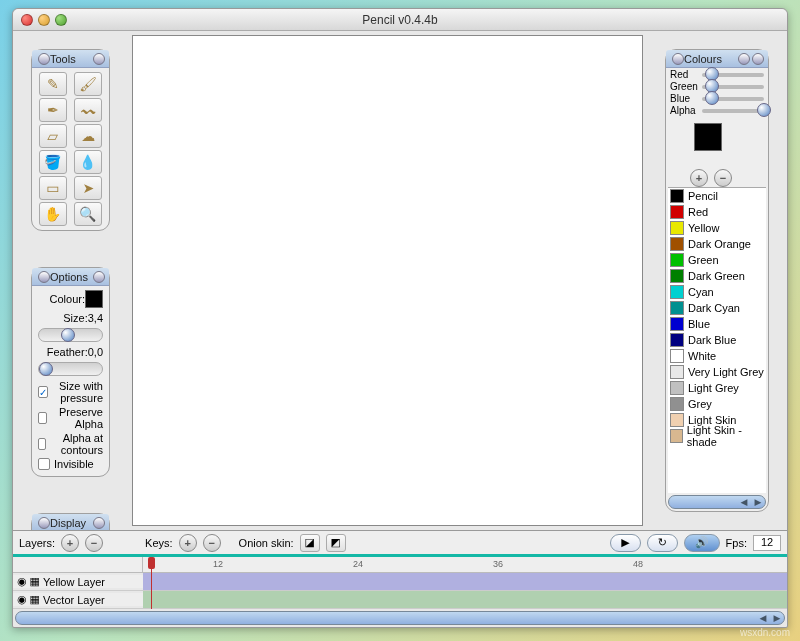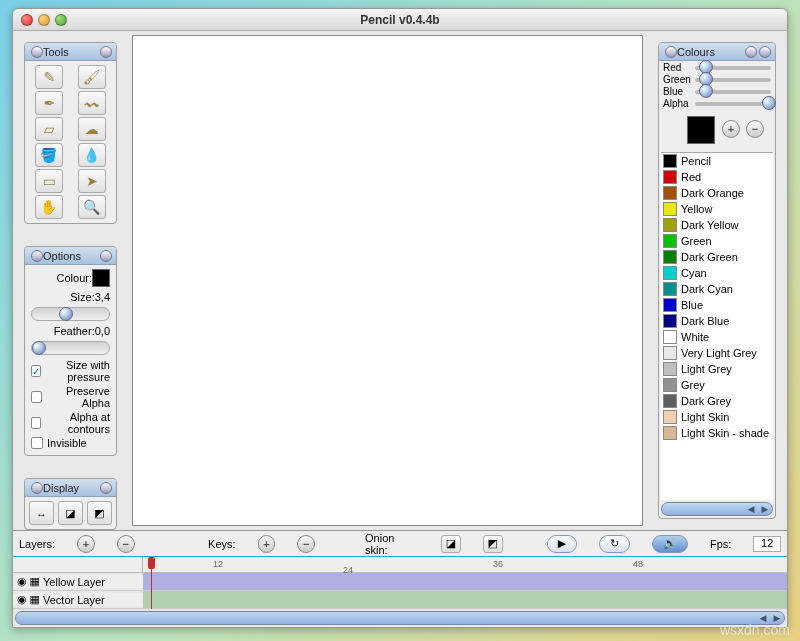--- a/index.html
+++ b/index.html
@@ -4,24 +4,24 @@
 <style>
 * { box-sizing: border-box; margin: 0; padding: 0; font-family: "Lucida Grande", Arial, sans-serif; font-size: 11px; }
 body { background: linear-gradient(135deg, #7ad0e8 0%, #b8e4c0 50%, #e8d080 100%); width: 800px; height: 641px; position: relative; overflow: hidden; }
 .window { position: absolute; left: 12px; top: 8px; width: 776px; height: 620px; background: #e8e8e8; border: 1px solid #999; border-radius: 6px 6px 2px 2px; box-shadow: 0 2px 8px rgba(0,0,0,0.3); display: flex; flex-direction: column; }
 .titlebar { height: 22px; background: linear-gradient(#f5f5f5, #d8d8d8); border-radius: 6px 6px 0 0; border-bottom: 1px solid #aaa; display: flex; align-items: center; position: relative; }
 .traffic { display: flex; gap: 5px; padding-left: 8px; }
 .tlight { width: 12px; height: 12px; border-radius: 6px; border: 1px solid rgba(0,0,0,0.3); }
 .red { background: radial-gradient(circle at 30% 30%, #ff8a80, #d83030); }
 .yellow { background: radial-gradient(circle at 30% 30%, #ffd080, #d8a030); }
 .green { background: radial-gradient(circle at 30% 30%, #a0e080, #50a030); }
-.winTitle { position: absolute; left: 0; right: 0; text-align: center; font-size: 12px; color: #333; font-weight: bold; }
+.winTitle { position: absolute; left: 0; right: 0; text-align: center; font-size: 12px; color: #333; }
 .main { flex: 1; display: flex; overflow: hidden; }
 .leftcol { width: 115px; display: flex; flex-direction: column; }
-.panel { margin: 11px; border: 1px solid #a0a0a0; border-radius: 4px; background: #eee; }
+.panel { margin: 18px; border: 1px solid #a0a0a0; border-radius: 11px; background: #eee; }
 .phead { height: 18px; background: linear-gradient(#d0e0f0, #a8c0e0); border-bottom: 1px solid #90a0c0; display: flex; align-items: center; padding: 0 4px; border-radius: 3px 3px 0 0; }
 .phead .ptitle { flex: 1; color: #222; }
 .phead .dot { width: 12px; height: 12px; border-radius: 6px; background: linear-gradient(#fff, #99b); border: 1px solid #778; margin-left: 2px; }
 .toolgrid { display: grid; grid-template-columns: 1fr 1fr; gap: 2px; padding: 4px; }
 .tbtn { width: 28px; height: 24px; background: linear-gradient(#fafafa, #e0e0e0); border: 1px solid #aaa; border-radius: 3px; display: flex; align-items: center; justify-content: center; margin: 0 auto; }
 .optbody { padding: 4px 6px; text-align: right; }
 .optrow { display: flex; align-items: center; margin-bottom: 4px; }
 .optrow .lbl { flex: 1; }
 .swatch { width: 18px; height: 18px; background: #000; border: 1px solid #666; }
 .slider { width: 100%; height: 14px; background: linear-gradient(#d0d0d0, #f0f0f0); border: 1px solid #aaa; border-radius: 7px; position: relative; margin-bottom: 4px; }
@@ -38,33 +38,33 @@
 .cbtns { display: inline-flex; gap: 6px; vertical-align: top; margin-top: 10px; }
 .circbtn { width: 18px; height: 18px; border-radius: 9px; background: linear-gradient(#f8f8f8, #ccc); border: 1px solid #888; display: flex; align-items: center; justify-content: center; font-weight: bold; color: #555; }
 .colorlist { flex: 1; overflow-y: auto; border-top: 1px solid #aaa; margin: 0 2px; background: #fff; }
 .citem { display: flex; align-items: center; height: 16px; padding-left: 2px; gap: 4px; }
 .cbox { width: 14px; height: 14px; border: 1px solid #888; }
 .hscroll { height: 14px; background: linear-gradient(#c0d8f0, #90b0e0); border: 1px solid #789; border-radius: 7px; margin: 2px; display: flex; align-items: center; }
 .hscroll .track { flex: 1; }
 .hscroll .arr { width: 14px; text-align: center; color: #456; font-size: 9px; }
 .timeline { border-top: 1px solid #999; }
 .tlhead { height: 18px; background: linear-gradient(#d0e0f0, #a8c0e0); display: flex; align-items: center; padding: 0 6px; }
-.tlctrl { height: 26px; display: flex; align-items: center; gap: 22px; padding: 0 6px; border-bottom: 1px solid #14b8a6; background: #eee; }
+.tlctrl { height: 26px; display: flex; align-items: center; gap: 6px; padding: 0 6px; border-bottom: 3px solid #14b8a6; background: #eee; }
 .tlbtn { height: 18px; padding: 0 10px; background: linear-gradient(#fff, #d8e0f0); border: 1px solid #89a; border-radius: 9px; display: flex; align-items: center; }
 .tlbtn.blue { background: linear-gradient(#b0d0f0, #6090d0); }
 .lrow { display: flex; height: 18px; align-items: center; border-bottom: 1px solid #ccc; }
 .lrow .lhead { width: 130px; display: flex; align-items: center; gap: 3px; padding-left: 4px; background: #eee; }
 .lrow .ltrack { flex: 1; height: 100%; }
 .ruler { height: 16px; background: #eee; display: flex; border-bottom: 1px solid #bbb; position: relative; }
 .ruler .lhead { width: 130px; border-right: 1px solid #bbb; }
 .ruler .ticks { flex: 1; position: relative; }
 .tick { position: absolute; font-size: 9px; color: #666; top: 2px; }
 .marker { position: absolute; left: 138px; top: 0; bottom: 0; width: 1px; background: #c03030; }
 .marker::before { content: ''; position: absolute; top: 0; left: -3px; width: 7px; height: 12px; background: #c03030; border-radius: 2px; }
-.watermark { position: absolute; bottom: 3px; right: 10px; color: rgba(255,255,255,0.6); font-size: 14px; }
+.watermark { position: absolute; bottom: 3px; right: 10px; color: rgba(255,255,255,0.6); font-size: 10px; }
 .fpsbox { width: 28px; height: 16px; border: 1px solid #aaa; background: #fff; text-align: center; }
 .icon { font-size: 14px; color: #a08040; }
 </style>
 </head>
 <body>
 
 <div class="window">
   <div class="titlebar">
     <div class="traffic">
       <div class="tlight red"></div>
@@ -235,32 +235,28 @@
         <div class="colorlist" id="colorlist">
             <div class="citem">
               <div class="cbox" style="background:#000000"></div>
               <span>Pencil</span>
             </div>
             <div class="citem">
               <div class="cbox" style="background:#d00000"></div>
               <span>Red</span>
             </div>
             <div class="citem">
+              <div class="cbox" style="background:#e8e800"></div>
+              <span>Yellow</span>
+            </div>
+            <div class="citem">
               <div class="cbox" style="background:#a05000"></div>
               <span>Dark Orange</span>
             </div>
             <div class="citem">
-              <div class="cbox" style="background:#e8e800"></div>
-              <span>Yellow</span>
-            </div>
-            <div class="citem">
-              <div class="cbox" style="background:#a0a000"></div>
-              <span>Dark Yellow</span>
-            </div>
-            <div class="citem">
               <div class="cbox" style="background:#00c000"></div>
               <span>Green</span>
             </div>
             <div class="citem">
               <div class="cbox" style="background:#008000"></div>
               <span>Dark Green</span>
             </div>
             <div class="citem">
               <div class="cbox" style="background:#00d0d0"></div>
               <span>Cyan</span>
@@ -285,24 +281,20 @@
               <div class="cbox" style="background:#e8e8e8"></div>
               <span>Very Light Grey</span>
             </div>
             <div class="citem">
               <div class="cbox" style="background:#c0c0c0"></div>
               <span>Light Grey</span>
             </div>
             <div class="citem">
               <div class="cbox" style="background:#909090"></div>
               <span>Grey</span>
-            </div>
-            <div class="citem">
-              <div class="cbox" style="background:#606060"></div>
-              <span>Dark Grey</span>
             </div>
             <div class="citem">
               <div class="cbox" style="background:#f0d0b0"></div>
               <span>Light Skin</span>
             </div>
             <div class="citem">
               <div class="cbox" style="background:#d8b890"></div>
               <span>Light Skin - shade</span>
             </div>
           </div>
@@ -343,21 +335,21 @@
           <span>🔊</span>
         </div>
       <span>Fps:</span>
       <div class="fpsbox">12</div>
     </div>
     <div style="position:relative">
       <div class="ruler">
         <div class="lhead"></div>
         <div class="ticks" id="ticks">
             <span class="tick" style="left: 70px;">12</span>
-            <span class="tick" style="left: 200px; margin-top: 6px;">24</span>
+            <span class="tick" style="left: 210px;">24</span>
             <span class="tick" style="left: 350px;">36</span>
             <span class="tick" style="left: 490px;">48</span>
           </div>
       </div>
       <div id="layerrows">
           <div class="lrow">
             <div class="lhead">
               <span>◉</span>
               <span>▦</span>
               <span>Yellow Layer</span>

